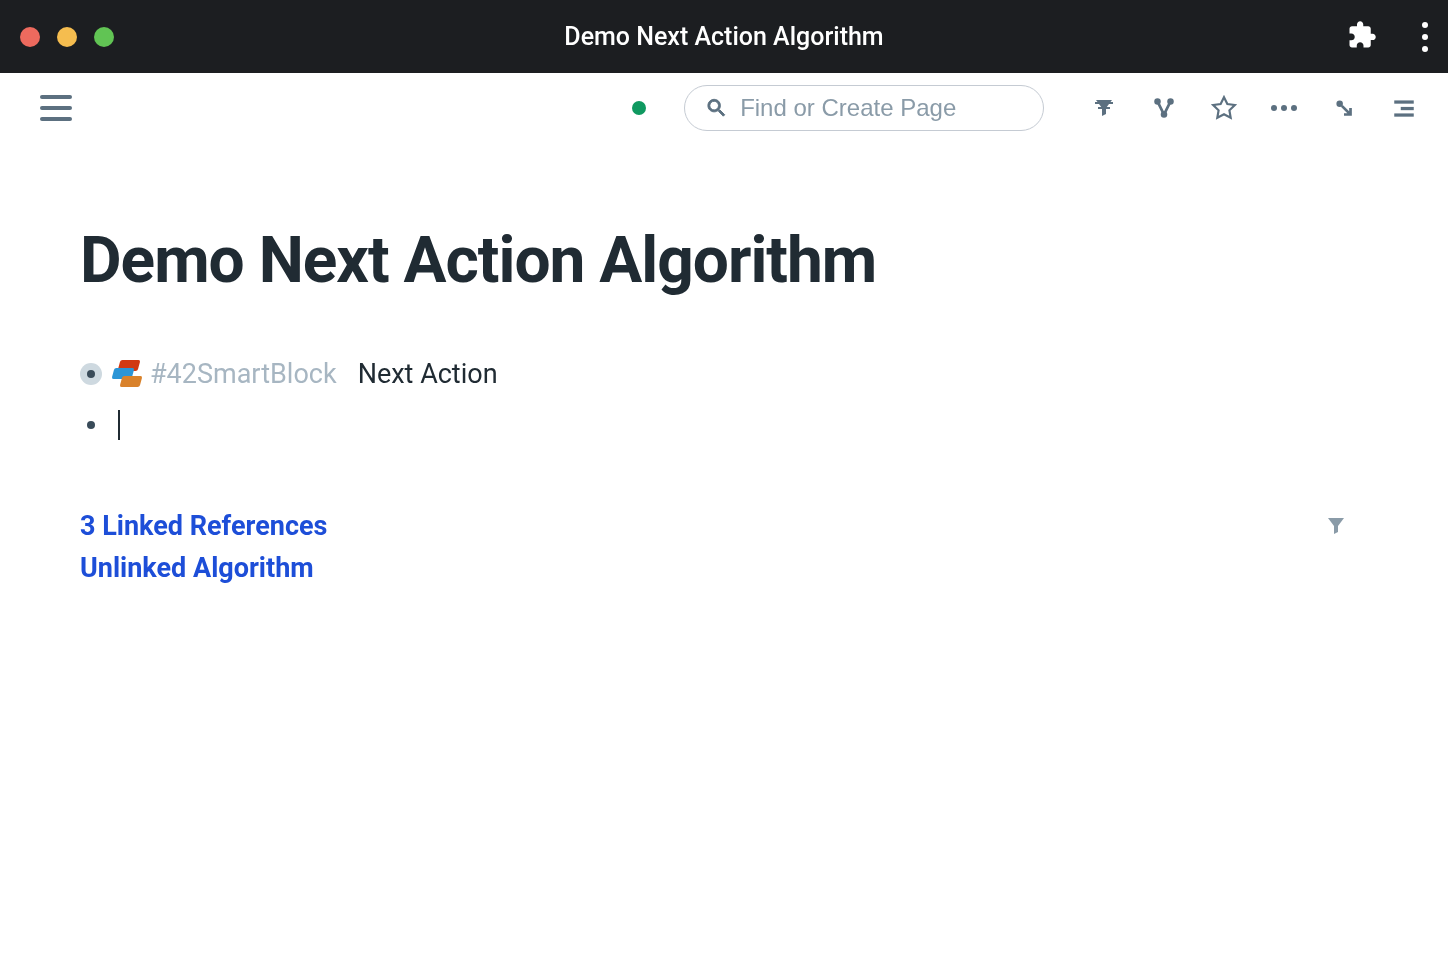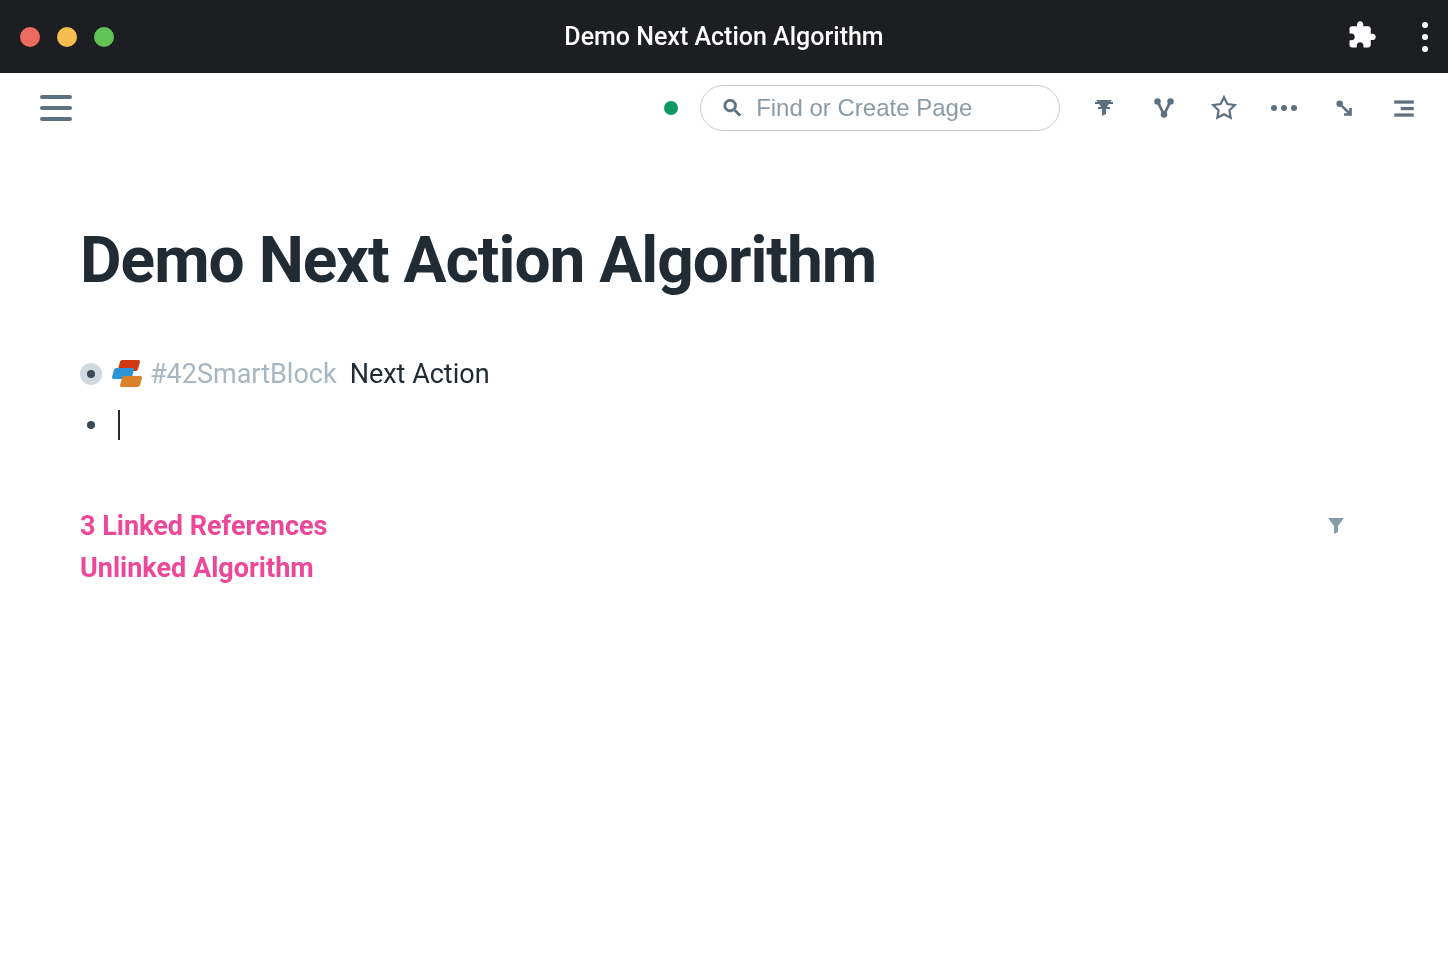--- a/index.html
+++ b/index.html
@@ -55,21 +55,21 @@
       width: 6px;
       height: 6px;
       border-radius: 50%;
       background: #fff;
     }
     .toolbar {
       height: 70px;
       display: flex;
       align-items: center;
       padding: 0 30px 0 40px;
-      gap: 12px;
+      gap: 28px;
     }
     .hamburger {
       display: flex;
       flex-direction: column;
       gap: 7px;
       cursor: pointer;
     }
     .hamburger span {
       width: 32px;
       height: 4px;
@@ -184,36 +184,36 @@
     .lego-yellow { width: 20px; height: 11px; background: #d9822b; top: 16px; left: 8px; transform: skewX(-15deg); }
     .tag-link {
       color: #a7b6c2;
       font-size: 27px;
       font-weight: 400;
     }
     .block-text {
       color: #202b33;
       font-size: 27px;
       font-weight: 400;
-      margin-left: 8px;
+      margin-left: 16px;
     }
     .cursor-line {
       width: 2px;
       height: 30px;
       background: #202b33;
       margin-left: 18px;
     }
     .references {
       margin-top: 70px;
       position: relative;
     }
     .ref-heading {
       font-size: 27px;
       font-weight: 700;
-      color: #ec4899;
+      color: #1d4ed8;
       margin-bottom: 10px;
       cursor: pointer;
     }
     .ref-filter {
       position: absolute;
       right: 20px;
       top: 4px;
       cursor: pointer;
     }
     .ref-filter svg { fill: #8a9ba8; }

